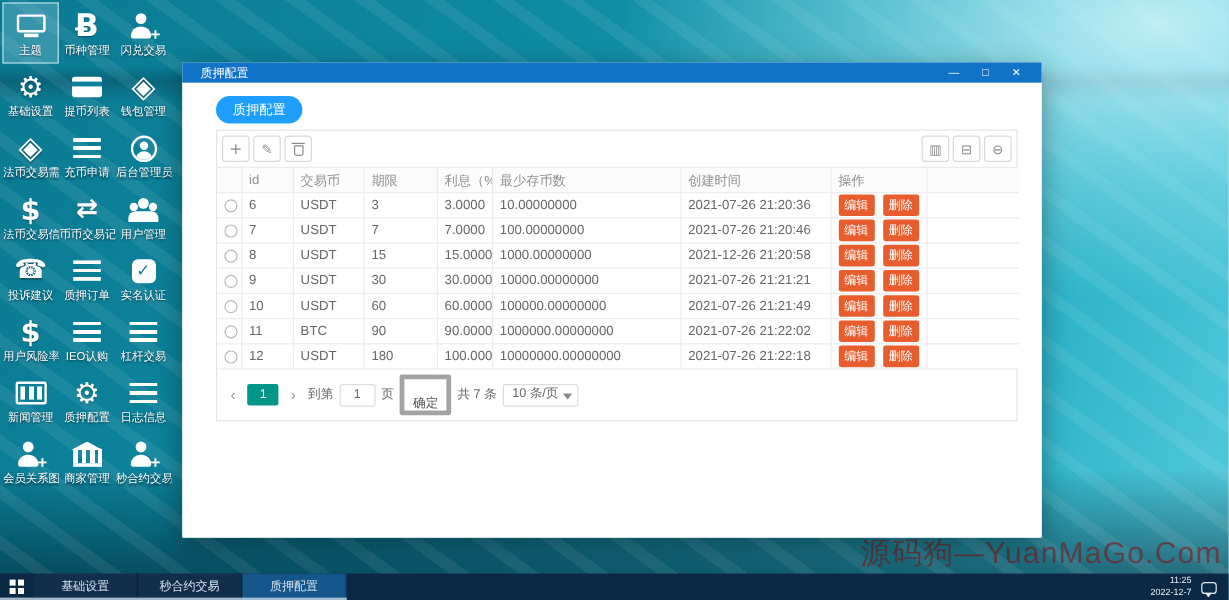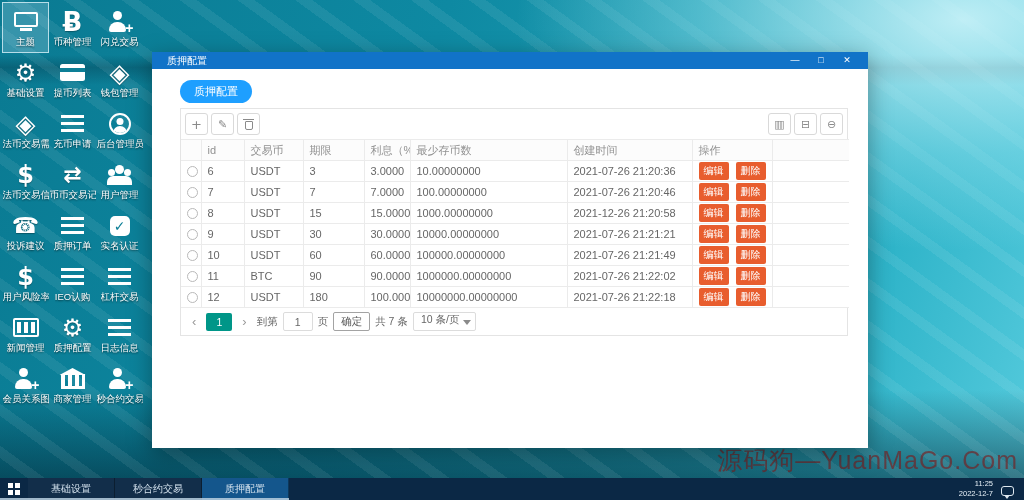--- a/index.html
+++ b/index.html
@@ -107,22 +107,22 @@
     background:#fff; vertical-align:middle; cursor:pointer; }
   .abtn { display:inline-block; background:#e85d2e; color:#fff; font-size:10px; border:none;
     border-radius:2px; padding:2px 5px; margin-right:4px; cursor:pointer; font-family:Liberation Sans, sans-serif; }
 
   .pager { display:flex; align-items:center; gap:5px; padding:4px 6px; font-size:10.5px; color:#666; }
   .pg-arrow { color:#9a9a9a; font-size:13px; padding:0 5px; cursor:pointer; line-height:18px; }
   .pg-num { min-width:26px; height:18px; line-height:18px; text-align:center; border-radius:2px; cursor:pointer; }
   .pg-num.active { background:#009688; color:#fff; }
   .pg-input { width:30px; height:19px; border:1px solid #dcdcdc; border-radius:2px; text-align:center;
     font-size:10.5px; color:#666; font-family:inherit; }
-  .pg-confirm { height:19px; border:1px solid #a3a3a3; background:#fff; border-radius:2px;
-    font-size:10.5px; color:#555; padding:0 7px; cursor:pointer; font-family:inherit; }
+  .pg-confirm { height:19px; border:4px solid #a3a3a3; background:#fff; border-radius:2px;
+    font-size:10.5px; color:#555; padding:13px 7px; cursor:pointer; font-family:inherit; }
   .pg-select { position:relative; height:19px; border:1px solid #dcdcdc; border-radius:2px;
     padding:0 16px 0 7px; display:flex; cursor:pointer; background:#fff; }
   .pg-select .caret { position:absolute; right:4px; top:7px; width:0; height:0;
     border-left:4px solid transparent; border-right:4px solid transparent; border-top:5px solid #8a8a8a; }
 
   
   .taskbar { position:absolute; left:0; bottom:0; width:1024px; height:22px; background:#0b2845;
     display:flex; align-items:stretch; }
   .taskbar::after { content:""; position:absolute; left:0; bottom:0; width:289px; height:2px;
     background:rgba(186,208,224,.85); }

